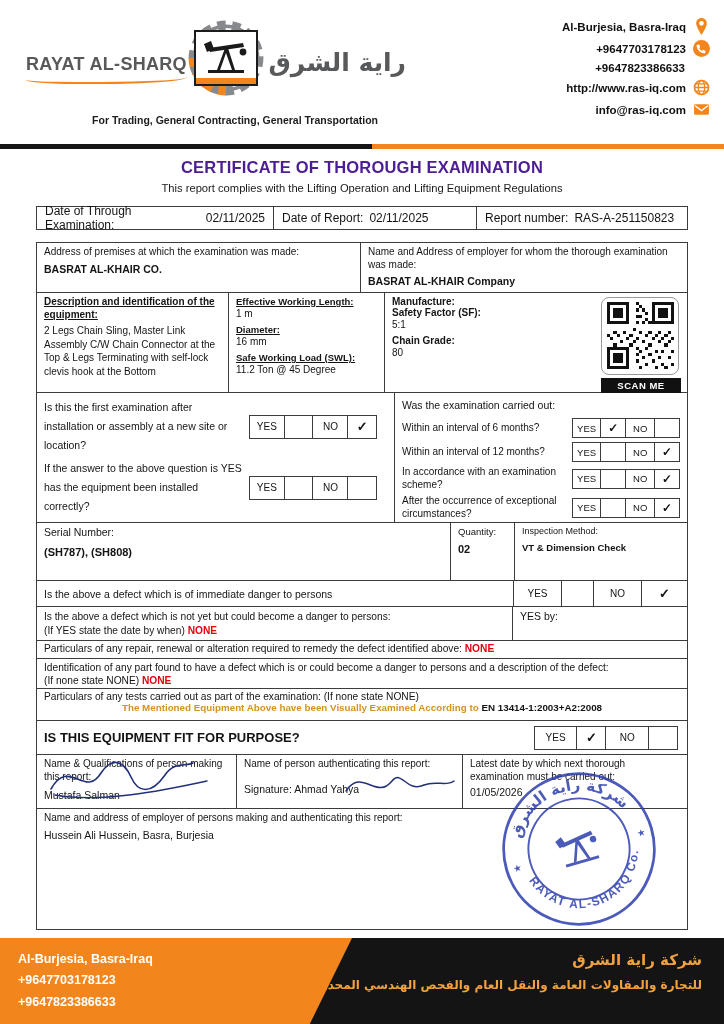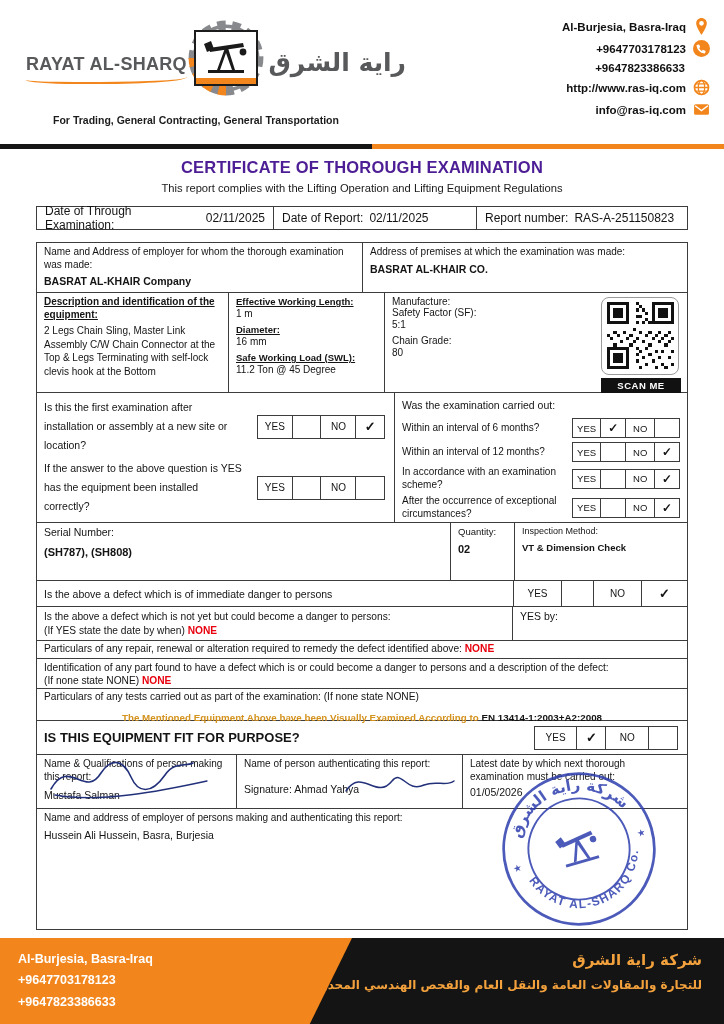--- a/index.html
+++ b/index.html
@@ -12,21 +12,21 @@
   .logo{position:absolute;left:26px;top:14px;width:380px;height:98px}
   .gear{position:absolute;left:156px;top:0;width:88px;height:88px}
   .emblem{position:absolute;left:168px;top:16px;width:64px;height:56px;border:2px solid #1c1c1c;
           background:#fff;display:flex;align-items:center;justify-content:center;z-index:2}
   .emblem-bar{position:absolute;left:0;right:0;bottom:0;height:6px;background:#f2861d}
   .logo-en{position:absolute;left:0;top:40px;font-size:18px;font-weight:bold;color:#58595b;
            white-space:nowrap;letter-spacing:.3px}
   .logo-en::after{content:"";display:block;height:5px;border-bottom:2.5px solid #f2861d;
                   border-radius:0 0 70% 40%/0 0 9px 5px;margin-top:2px}
   .logo-ar{position:absolute;right:0;top:34px;font-size:25px;font-weight:bold;color:#58595b}
-  .tagline{position:absolute;left:14px;top:114px;width:364px;text-align:center;font-weight:bold;
+  .tagline{position:absolute;left:14px;top:114px;width:364px;text-align:right;font-weight:bold;
            font-size:10.5px;line-height:1.3;color:#1c1c1c}
   .contact{position:absolute;top:18px;right:14px;display:flex;flex-direction:column;
            align-items:flex-end;gap:5px}
   .c-row{display:flex;align-items:center;gap:7px;font-weight:bold;font-size:11.5px;color:#111}
   .c-row.no-icon{margin-right:25px}
   .c-icon{width:17px;height:17px;display:inline-flex}
   .c-icon svg{width:17px;height:17px}
   .divider{position:absolute;left:0;top:144px;width:724px;height:5px;background:#f2861d}
   .d-black{position:absolute;left:0;top:0;width:372px;height:5px;background:#151515}
 
@@ -49,47 +49,47 @@
   .tcell{border-right:1.2px solid #3c3c3c;padding:3px 7px}
   .tcell:last-child{border-right:none}
   .rA{height:50px}.rB{height:100px}.rC{height:130px}.rD{height:58px}.rE{height:26px}
   .rF{height:34px}.rG{height:18px}.rH{height:30px}.rI{height:32px}.rJ{height:34px}
   .rK{height:54px}.rL{height:120px}
   .lab-s{font-size:10px;line-height:1.25}
   .val-b{font-weight:bold;margin-top:4px}
   .u-bold{font-weight:bold;text-decoration:underline}
   .desc{font-size:10px;line-height:1.35;margin-top:3px}
   .pair-lab{font-weight:bold;text-decoration:underline;font-size:9.5px}
-  .pair-lab2{font-weight:normal;font-size:10px}
+  .pair-lab2{font-weight:bold;font-size:10px}
   .pair-val{font-size:10px;margin:1px 0 5px}
   .qrbox{position:absolute;right:6px;top:4px;width:80px;text-align:center}
   .qr-frame{width:78px;height:78px;border:1.5px solid #9a9a9a;border-radius:8px;padding:4px;background:#fff}
   .scanme{margin-top:3px;background:#111;color:#fff;font-weight:bold;font-size:9.5px;
           border-radius:0;padding:2px 0;letter-spacing:.5px}
 
   .cbg{display:flex}
   .cb{height:24px;border:1.2px solid #3c3c3c;display:flex;align-items:center;justify-content:center;
       margin-left:-1.2px;background:#fff}
   .cb.lab{width:36px;font-size:10px}
   .cb.mk{width:30px;font-weight:bold;font-size:13px}
-  .qblock{display:flex;align-items:center;gap:16px;height:61px}
+  .qblock{display:flex;align-items:center;gap:8px;height:61px}
   .qtext{width:198px;font-size:10.5px;line-height:1.8}
   .c-head{font-size:10.5px;margin:3px 0 7px}
   .irow{display:flex;align-items:center;margin-bottom:4px}
   .itext{flex:1;font-size:10px;line-height:1.25;padding-right:4px}
   .cbg.sm .cb.lab{width:30px;height:20px;font-size:9.5px}
   .cbg.sm .cb.mk{width:26px;height:20px;font-size:12px}
 
   .ecell{border-left:1.2px solid #3c3c3c;display:flex;align-items:center;justify-content:center;
          height:100%}
   .ec-lab{width:48px;font-size:10px}
   .ec-mk{width:32px;font-weight:bold;font-size:13px}
   .ec-mk2{width:46px;font-weight:bold;font-size:13px}
   .red{color:#e8000d;font-weight:bold}
-  .goldline{text-align:center;margin-top:10px;font-size:9.8px;font-weight:bold}
+  .goldline{text-align:center;margin-top:0;font-size:9.8px;font-weight:bold}
   .gold{color:#d4921e}
   .fitq{font-size:13px;font-weight:bold;flex:1}
   .cbg.fit .cb.lab{width:44px;height:24px}
   .cbg.fit .cb.mk{width:30px;height:24px}
   .sig-svg{position:absolute;pointer-events:none}
 
   
   .stamp{position:absolute;left:498px;top:768px;width:162px;height:162px;
          transform:rotate(-16deg);opacity:.86;z-index:5}
 
@@ -195,27 +195,27 @@
     </div>
     <div class="dcell d3">
       <span>Report number:</span>
       <span>RAS-A-251150823</span>
     </div>
   </div>
 
   <div class="table">
 
     <div class="trow rA">
+      <div class="tcell" style="flex:1">
+        <div class="lab-s">Address of premises at which the examination was made:</div>
+        <div class="val-b">BASRAT AL-KHAIR CO.</div>
+      </div>
       <div class="tcell" style="width:326px">
         <div class="lab-s">Name and Address of employer for whom the thorough examination was made:</div>
         <div class="val-b">BASRAT AL-KHAIR Company</div>
-      </div>
-      <div class="tcell" style="flex:1">
-        <div class="lab-s">Address of premises at which the examination was made:</div>
-        <div class="val-b">BASRAT AL-KHAIR CO.</div>
       </div>
     </div>
 
     <div class="trow rB">
       <div class="tcell" style="width:192px">
         <div class="u-bold lab-s">Description and identification of the equipment:</div>
         <div class="desc">2 Legs Chain Sling, Master Link Assembly C/W Chain Connector at the Top &amp; Legs Terminating with self-lock clevis hook at the Bottom</div>
       </div>
       <div class="tcell" style="width:156px">
         <div class="pair-lab">Effective Working Length:</div>

